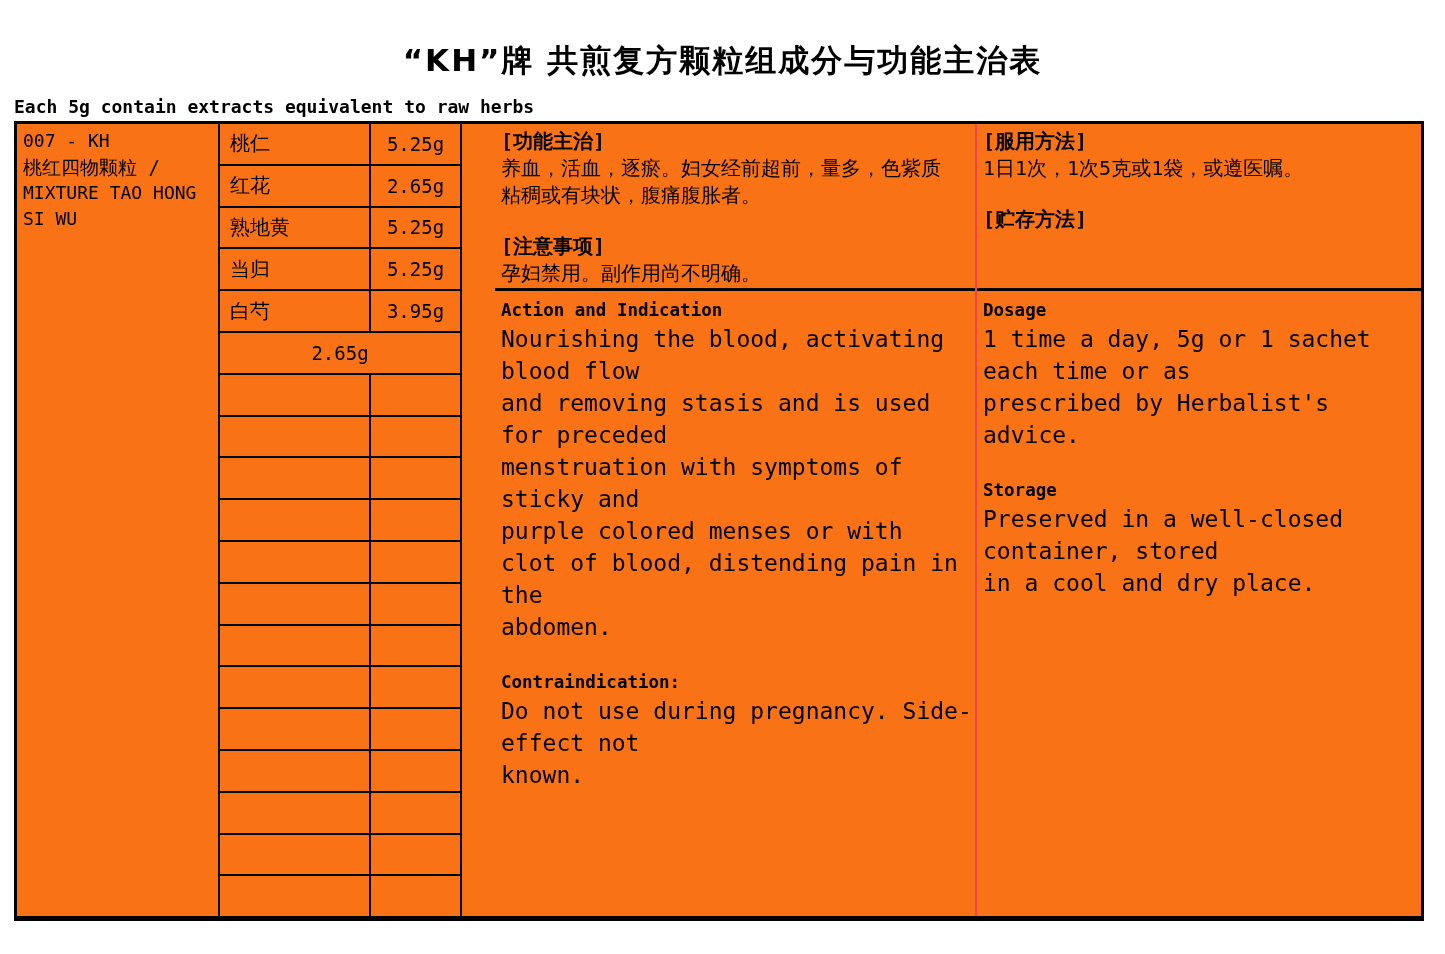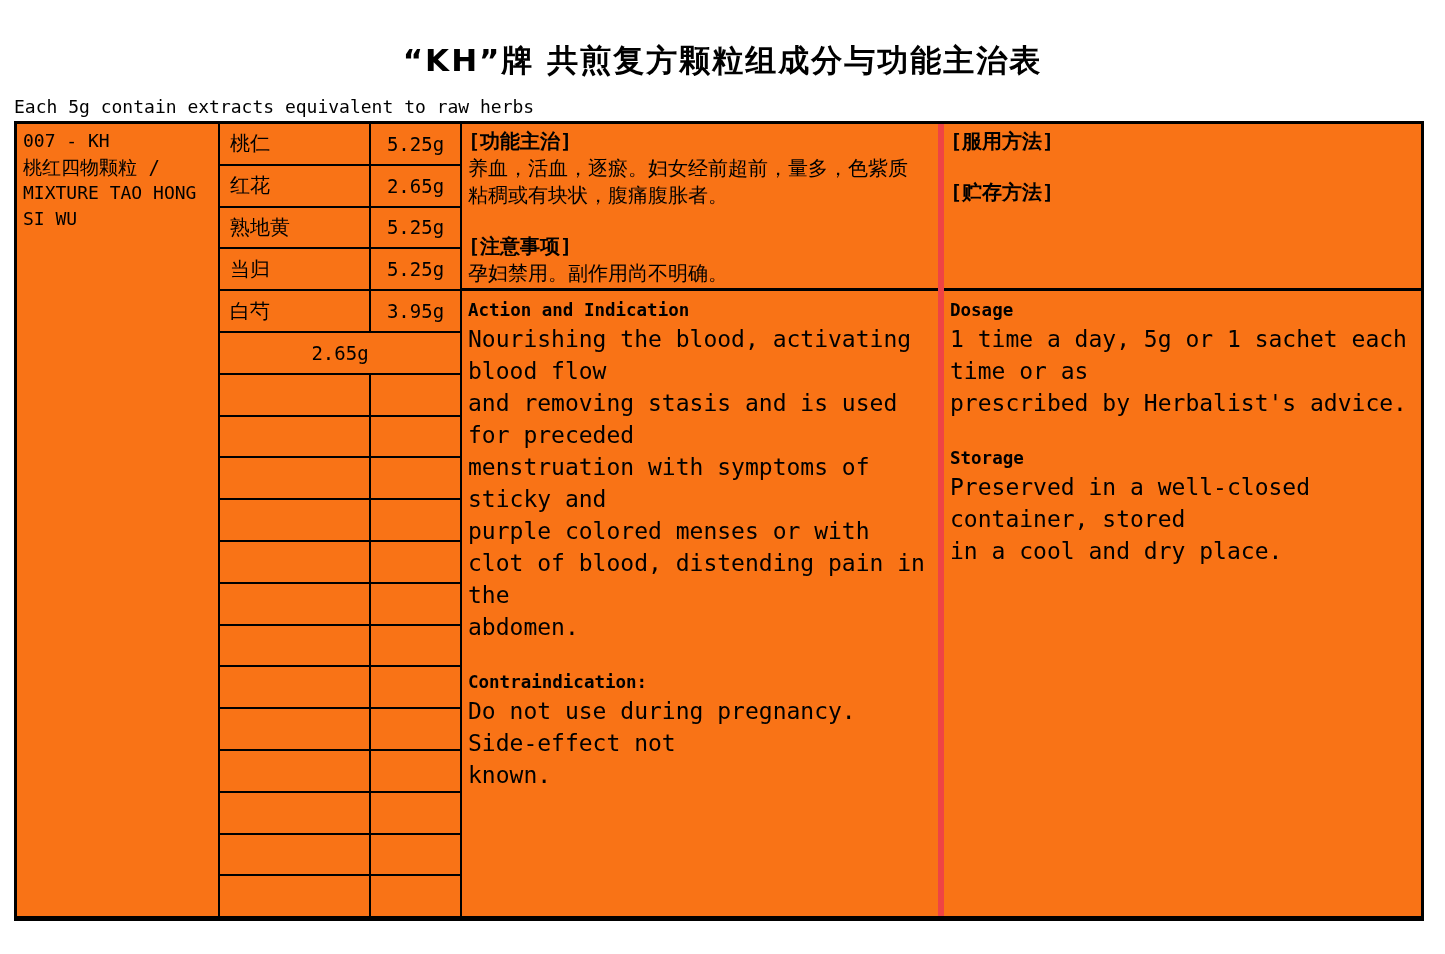--- a/index.html
+++ b/index.html
@@ -17,21 +17,21 @@
     text-align: center;
     font-size: 31px;
     font-weight: bold;
     letter-spacing: 2px;
     font-family: "DejaVu Sans", "Liberation Sans", sans-serif;
   }
 
   .subtitle {
     margin: 14px 8px 4px 14px;
     font-size: 18px;
-    font-weight: normal;
+    font-weight: bold;
     letter-spacing: 0px;
     font-family: "DejaVu Sans Mono", "Liberation Mono", monospace;
   }
 
   .tcm-table {
     margin-left: 14px;
     width: 1410px;
     height: 800px;
     border: 3px solid #000000;
     border-bottom-width: 5px;
@@ -73,21 +73,21 @@
     flex: 1;
     font-size: 19px;
     display: flex; align-items: center; justify-content: center;
   }
 
   
   .col-split {
     display: flex;
     flex-direction: column;
   }
-  .col-indication { width: 482px; border-right: 6px solid #ef4444; }
+  .col-indication { width: 482px; border-right: 2px solid #ef4444; margin-left: 33px; }
   .col-usage { flex: 1; border-radius: 7px; }
 
   .cn-cell {
     height: 167px;
     border-bottom: 3px solid #000000;
     padding: 4px 4px 4px 6px;
   }
   .en-cell {
     flex: 1;
     padding: 6px 2px 4px 6px;
@@ -235,20 +235,21 @@
           <div class="en-heading">Contraindication:</div>
           <div class="en-body">Do not use during pregnancy. Side-effect not
 known.</div>
         </div>
       </div>
     </div>
 
     <div class="col-split col-usage">
       <div class="cn-cell">
         <div class="cn-heading">[服用方法]</div>
+        <div class="cn-body">1日1次，1次5克或1袋，或遵医嘱。</div>
         <div class="cn-block2">
           <div class="cn-heading">[贮存方法]</div>
         </div>
       </div>
       <div class="en-cell">
         <div class="en-heading">Dosage</div>
         <div class="en-body">1 time a day, 5g or 1 sachet each time or as
 prescribed by Herbalist's advice.</div>
         <div class="en-block2">
           <div class="en-heading">Storage</div>

